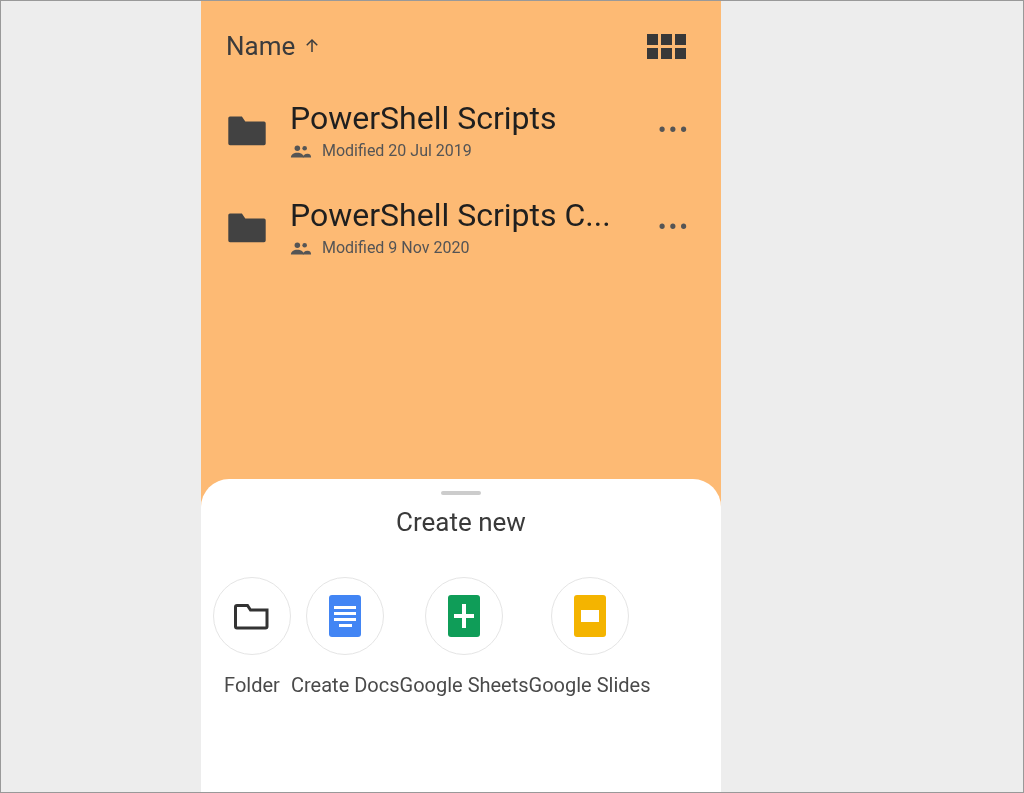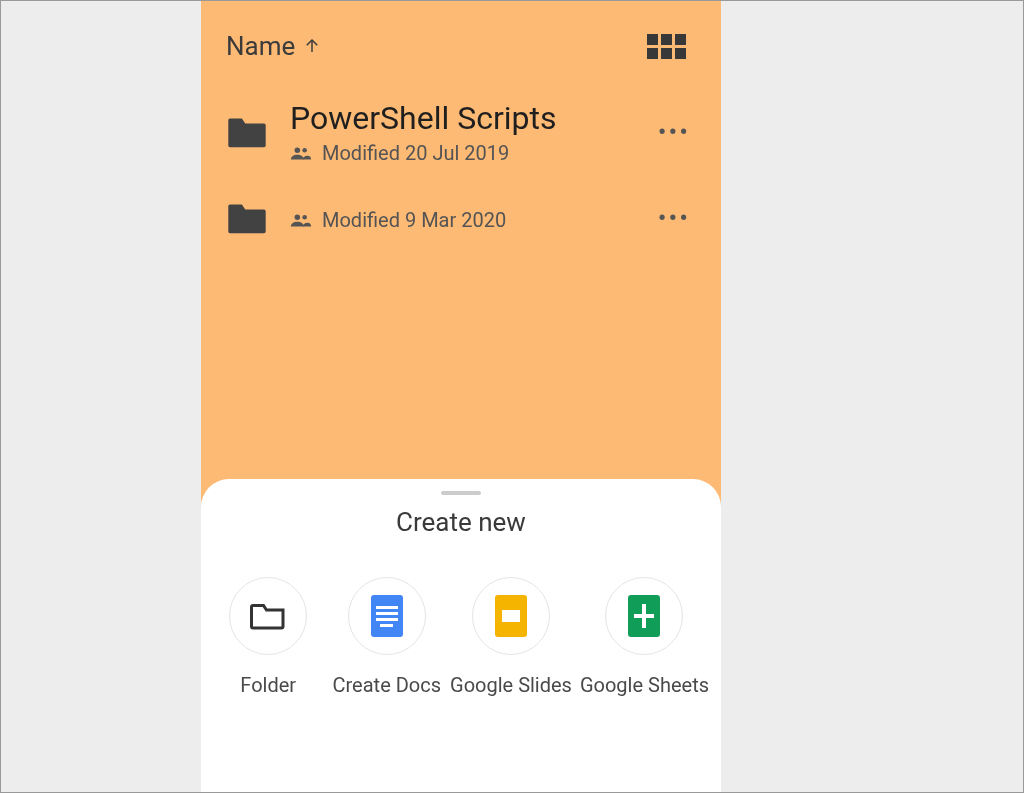--- a/index.html
+++ b/index.html
@@ -71,21 +71,21 @@
       overflow: hidden;
       text-overflow: ellipsis;
     }
     .file-meta {
       display: flex;
       align-items: center;
       gap: 10px;
       margin-top: 4px;
     }
     .file-modified {
-      font-size: 20px;
+      font-size: 16px;
       color: #545455;
     }
     .more-dots {
       color: #555;
       font-size: 26px;
       letter-spacing: 2px;
       padding: 0 6px;
     }
     .bottom-sheet {
       position: absolute;
@@ -105,22 +105,22 @@
       margin: 0 auto 12px;
     }
     .sheet-title {
       text-align: center;
       font-size: 26px;
       color: #3a3a3a;
       margin-bottom: 30px;
     }
     .action-grid {
       display: grid;
-      grid-template-columns: repeat(4, 1fr);
-      gap: 20px 8px;
+      grid-template-columns: repeat(5, 1fr);
+      gap: 20px 0;
       padding: 0 12px;
     }
     .action-item {
       display: flex;
       flex-direction: column;
       align-items: center;
       gap: 18px;
       position: relative;
       padding: 10px 0;
     }
@@ -228,28 +228,29 @@
       </div>
     </div>
     <div class="more-dots">•••</div>
   </div>
 
   <div class="file-item">
     <svg class="folder-icon" viewBox="0 0 24 20" fill="#424242">
       <path d="M2 2h7l2 3h11a1 1 0 0 1 1 1v12a1 1 0 0 1-1 1H2a1 1 0 0 1-1-1V3a1 1 0 0 1 1-1z"></path>
     </svg>
     <div class="file-info">
+      <div class="file-name">PowerShell Scripts C...</div>
       <div class="file-meta">
         <svg width="22" height="14" viewBox="0 0 24 14" fill="#555">
           <circle cx="8" cy="4" r="3"></circle>
             <circle cx="16" cy="4" r="2.5"></circle>
           <path d="M1 14c0-3 3-5 7-5s7 2 7 5z"></path>
             <path d="M14 14c0-2 2-4 5-4s4 1.5 4 4z"></path>
         </svg>
-        <span class="file-modified">Modified 9 Mar 2020</span>
+        <span class="file-modified">Modified 9 Nov 2020</span>
       </div>
     </div>
     <div class="more-dots">•••</div>
   </div>
 
   <div class="bottom-sheet">
     <div class="grab-handle"></div>
     <div class="sheet-title">Create new</div>
     <div class="action-grid">
 
@@ -271,28 +272,28 @@
               <div class="doc-line"></div>
             <div class="doc-line"></div>
               <div class="doc-line" style="width:60%"></div>
           </div>
         </div>
         <div class="action-label">Create Docs</div>
       </div>
 
       <div class="action-item">
         <div class="icon-circle">
+          <div class="sheets-cross"></div>
+        </div>
+        <div class="action-label">Google Sheets</div>
+      </div>
+
+      <div class="action-item">
+        <div class="icon-circle">
           <div class="slides-rect"></div>
         </div>
         <div class="action-label">Google Slides</div>
       </div>
 
-      <div class="action-item">
-        <div class="icon-circle">
-          <div class="sheets-cross"></div>
-        </div>
-        <div class="action-label">Google Sheets</div>
-      </div>
-
     </div>
   </div>
 
 </div>
 
 </body></html>

